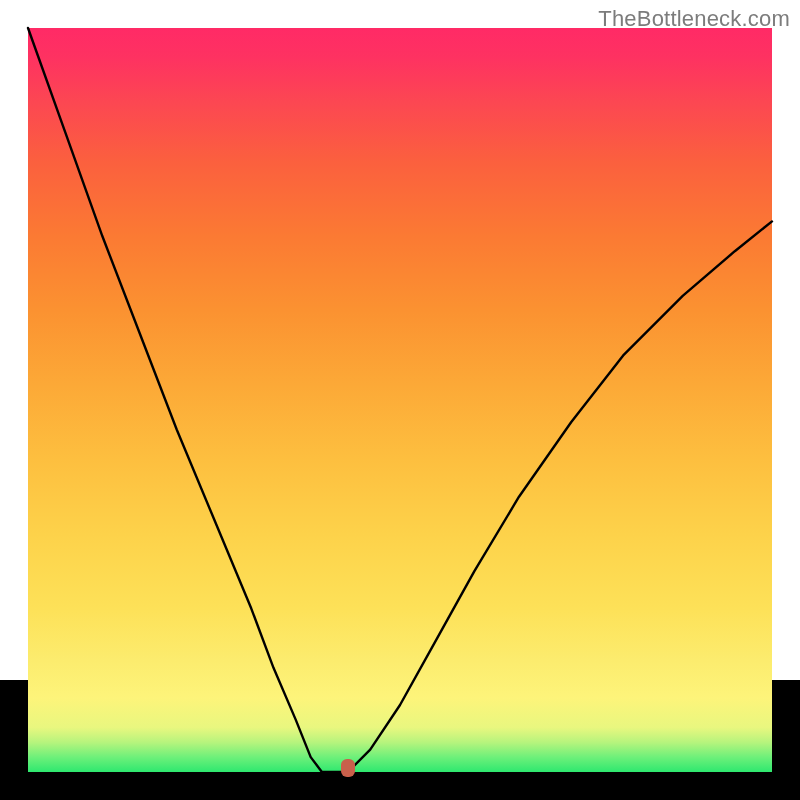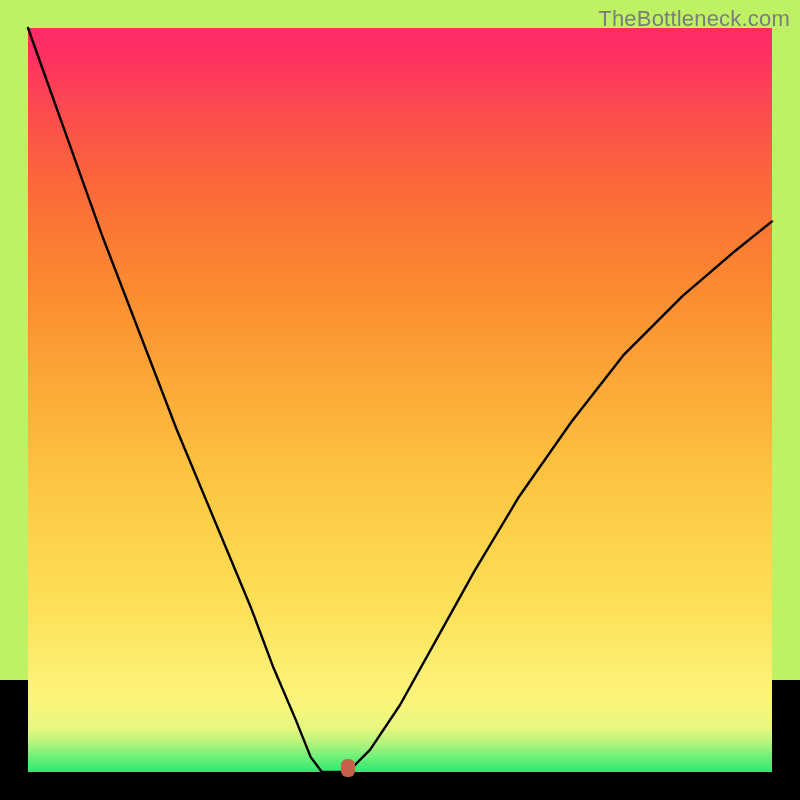--- a/index.html
+++ b/index.html
@@ -10,21 +10,21 @@
     height: 800px;
     overflow: hidden;
     font-family: Arial, sans-serif;
   }
   .frame {
     position: absolute;
     left: 0;
     top: 0;
     width: 800px;
     height: 680px;
-    background: #bef264;
+    background: #ffffff;
   }
   .plot-area {
     position: absolute;
     left: 28px;
     top: 28px;
     width: 744px;
     height: 744px;
     
     background: linear-gradient(to top,
       #2ee86f 0%,

